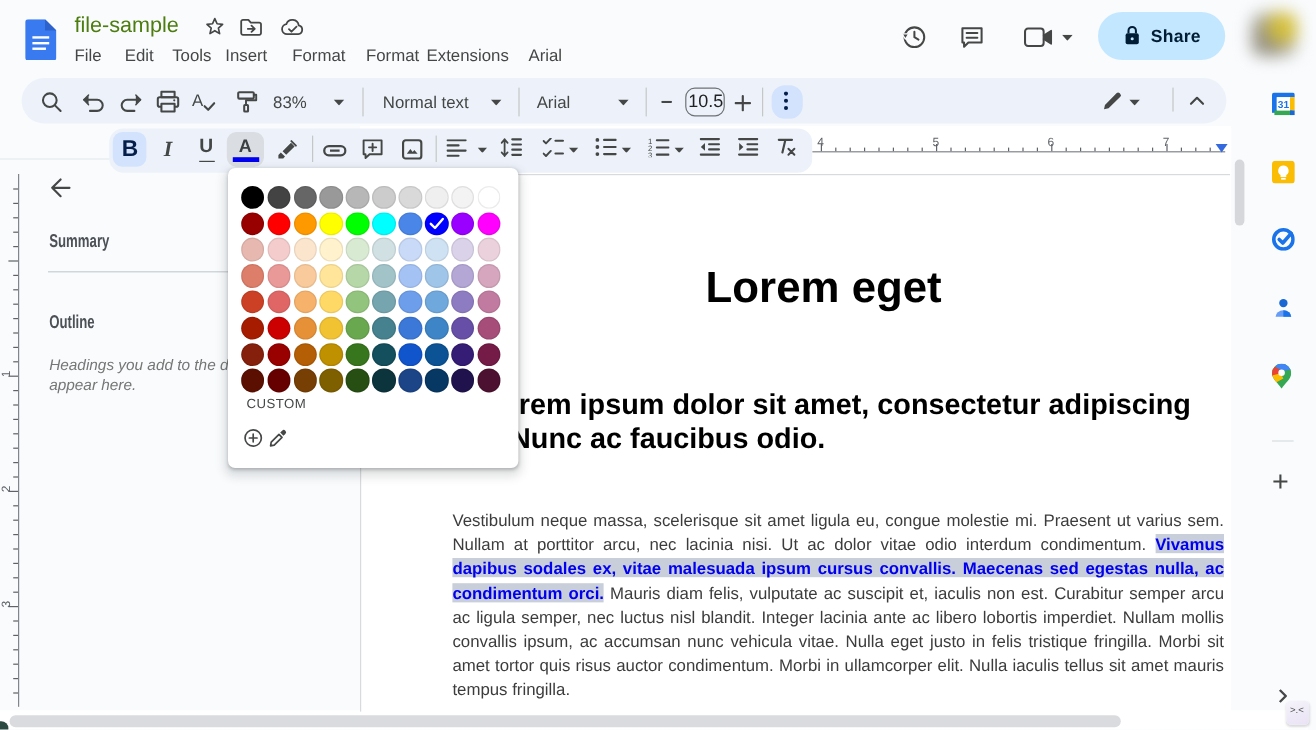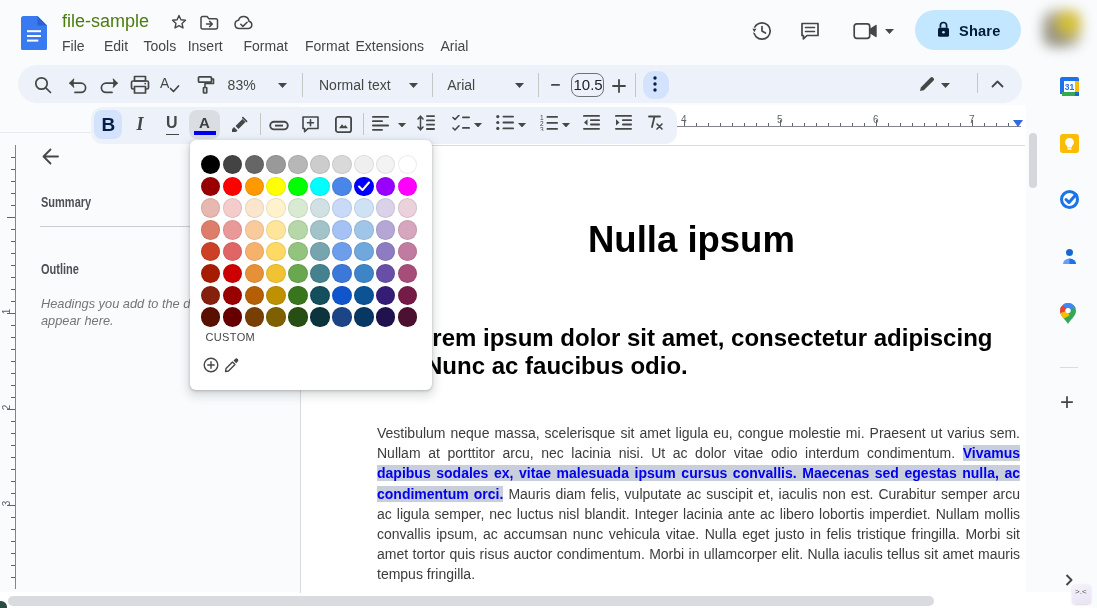--- a/index.html
+++ b/index.html
@@ -414,21 +414,21 @@
 <div id="backarrow" class="abs" style="left:42px;top:148px;">
     <svg width="17" height="17" viewBox="0 0 17 17" fill="none" stroke="#444746" stroke-width="1.7" stroke-linecap="round" stroke-linejoin="round">
       <path d="M8.5 1.5 L1.5 8.5 8.5 15.5 M1.5 8.5 H16" stroke-width="1.8"></path>
     </svg>
   </div>
 <div class="abs" style="left:41px;top:194px;font-size:15.5px;line-height:1;font-weight:bold;color:#4d5156;transform:scaleX(0.71);transform-origin:0 0;">Summary</div>
 <div class="abs" style="left:40px;top:226px;width:244px;height:1px;background:#c9ccd1;"></div>
 <div class="abs" style="left:41px;top:261px;font-size:15.5px;line-height:1;font-weight:bold;color:#4d5156;transform:scaleX(0.71);transform-origin:0 0;">Outline</div>
 <div class="abs" style="left:41px;top:294.5px;width:248px;font-size:12.8px;line-height:17.3px;font-style:italic;color:#747775;">Headings you add to the document will appear here.</div>
 
-<div class="abs" style="left:588px;top:221.5px;font-size:36.5px;line-height:1;font-weight:bold;color:#000;">Nulla ipsum</div>
+<div class="abs" style="left:588px;top:221.5px;font-size:36.5px;line-height:1;font-weight:bold;color:#000;">Lorem eget</div>
 <div class="abs" style="left:403px;top:326.2px;font-size:24px;line-height:1;font-weight:bold;color:#000;">Lorem ipsum dolor sit amet, consectetur adipiscing</div>
 <div class="abs" style="left:377px;top:354px;font-size:24px;line-height:1;font-weight:bold;color:#000;">elit. Nunc ac faucibus odio.</div>
 <div class="abs" style="left:377px;top:422.9px;width:643px;font-size:14px;line-height:20.2px;color:#3c3c3c;text-align:justify;">Vestibulum neque massa, scelerisque sit amet ligula eu, congue molestie mi. Praesent ut varius sem. Nullam at porttitor arcu, nec lacinia nisi. Ut ac dolor vitae odio interdum condimentum. <span style="font-weight:bold;color:#0000ee;background:#c9cfda;">Vivamus dapibus sodales ex, vitae malesuada ipsum cursus convallis. Maecenas sed egestas nulla, ac condimentum orci.</span> Mauris diam felis, vulputate ac suscipit et, iaculis non est. Curabitur semper arcu ac ligula semper, nec luctus nisl blandit. Integer lacinia ante ac libero lobortis imperdiet. Nullam mollis convallis ipsum, ac accumsan nunc vehicula vitae. Nulla eget justo in felis tristique fringilla. Morbi sit amet tortor quis risus auctor condimentum. Morbi in ullamcorper elit. Nulla iaculis tellus sit amet mauris tempus fringilla.</div>
 
 <div class="abs" style="left:1029px;top:133px;width:8px;height:55px;border-radius:4px;background:#d5d7da;"></div>
 <div class="abs" style="left:7.5px;top:596px;width:926px;height:10px;border-radius:5px;background:#d9dbde;"></div>
 
 <div class="abs" style="left:190px;top:139.5px;width:242px;height:250px;border-radius:6px;background:#fff;box-shadow:0 1px 3px rgba(60,64,67,.3),0 4px 8px 3px rgba(60,64,67,.15);"></div>
 <div id="swatches">
     <div class="abs" style="left:200.75px;top:154.75px;width:19.5px;height:19.5px;border-radius:50%;background:#000000;box-shadow:inset 0 0 0 1px rgba(0,0,0,0.08);"></div>

